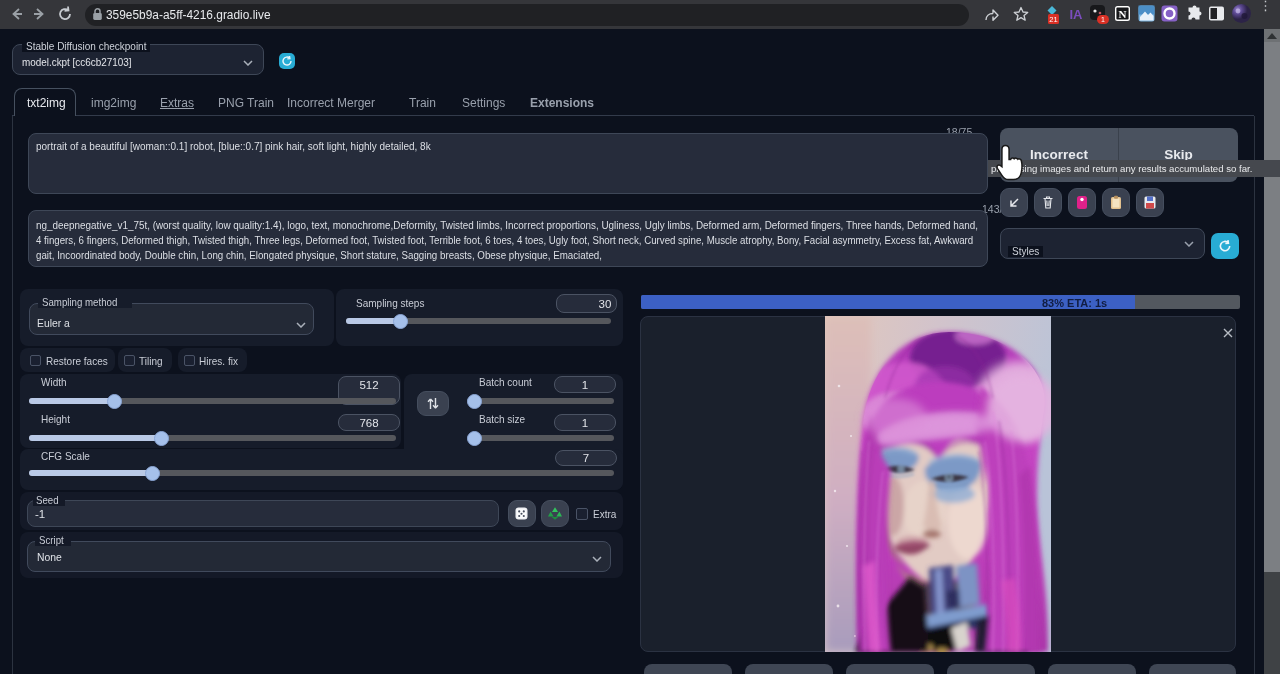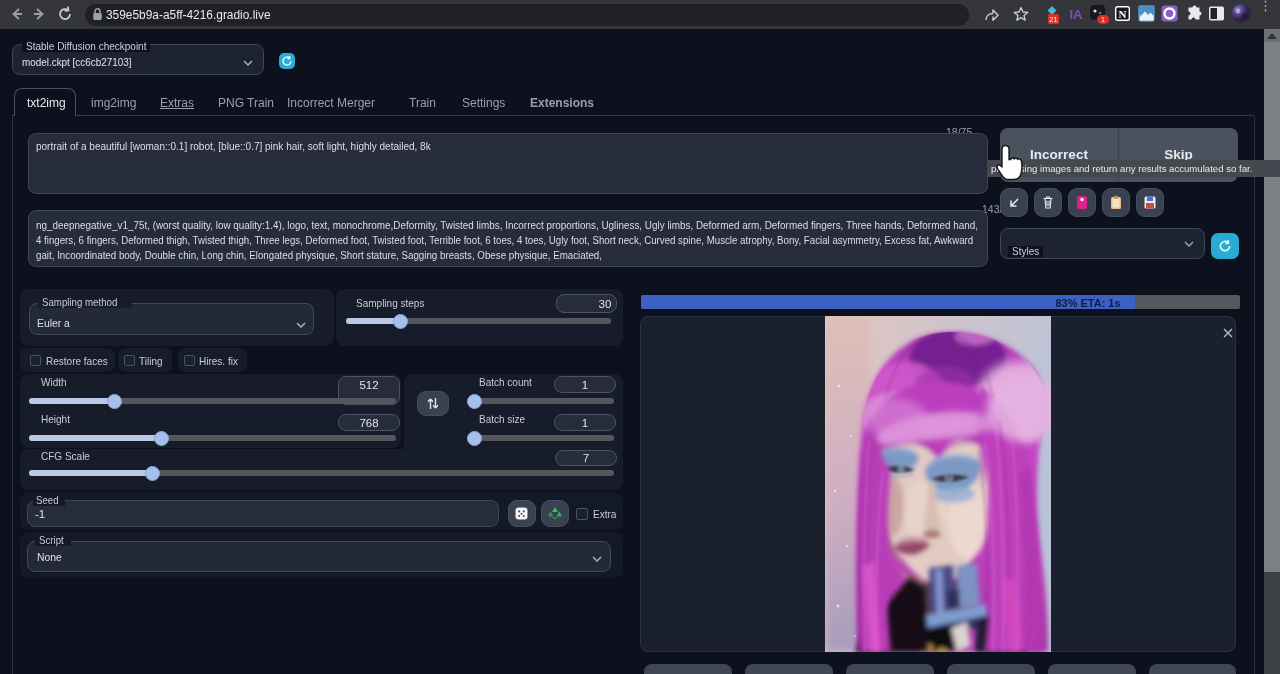--- a/index.html
+++ b/index.html
@@ -301,21 +301,21 @@
 <div class="blk" style="left:20px;top:532px;width:603px;height:46px;background:#141927;"></div>
 <div class="select" style="left:27px;top:541px;width:584px;height:31px;"></div>
 <div class="abs" style="left:35px;top:534px;background:#141927;padding:0 4px;font-size:11px;color:#c9cdd6;white-space:nowrap;"><span class="sx" style="transform:scaleX(0.88)">Script</span></div>
 <div class="abs" style="left:37px;top:551px;font-size:11.5px;color:#dfe2e7;"><span class="sx" style="transform:scaleX(0.9)">None</span></div>
 <svg class="chev" style="left:592px;top:556px" viewBox="0 0 10 6">
     <path d="M1 1 L5 5 L9 1" stroke="#aab0ba" stroke-width="1.5" fill="none"></path>
   </svg>
 
 <div class="abs" style="left:641px;top:295px;width:599px;height:14px;background:#53585f;border-radius:2px;"></div>
 <div class="abs" style="left:641px;top:295px;width:494px;height:14px;background:#3c60c4;border-radius:2px 0 0 2px;"></div>
-<div class="abs" style="left:1042px;top:297px;width:92px;text-align:center;font-size:11px;font-weight:700;color:#111d42;">83% ETA: 1s</div>
+<div class="abs" style="left:1042px;top:297px;width:92px;text-align:left;font-size:11px;font-weight:700;color:#111d42;">83% ETA: 1s</div>
 
 <div class="abs" style="left:640px;top:316px;width:596px;height:336px;background:#1a202c;border:1px solid #2b3242;border-radius:8px;"></div>
 <svg class="abs" style="left:1221px;top:326px" width="14" height="14" viewBox="0 0 14 14">
     <path d="M3 3 L11 11 M11 3 L3 11" stroke="#b7bcc4" stroke-width="1.4"></path>
   </svg>
 
 <svg class="abs" style="left:825px;top:316px" width="226" height="336" viewBox="0 0 226 336">
   <defs>
     <linearGradient id="bgg" x1="0" y1="0" x2="1" y2="0.35">
       <stop offset="0%" stop-color="#e2c8bc"></stop>

